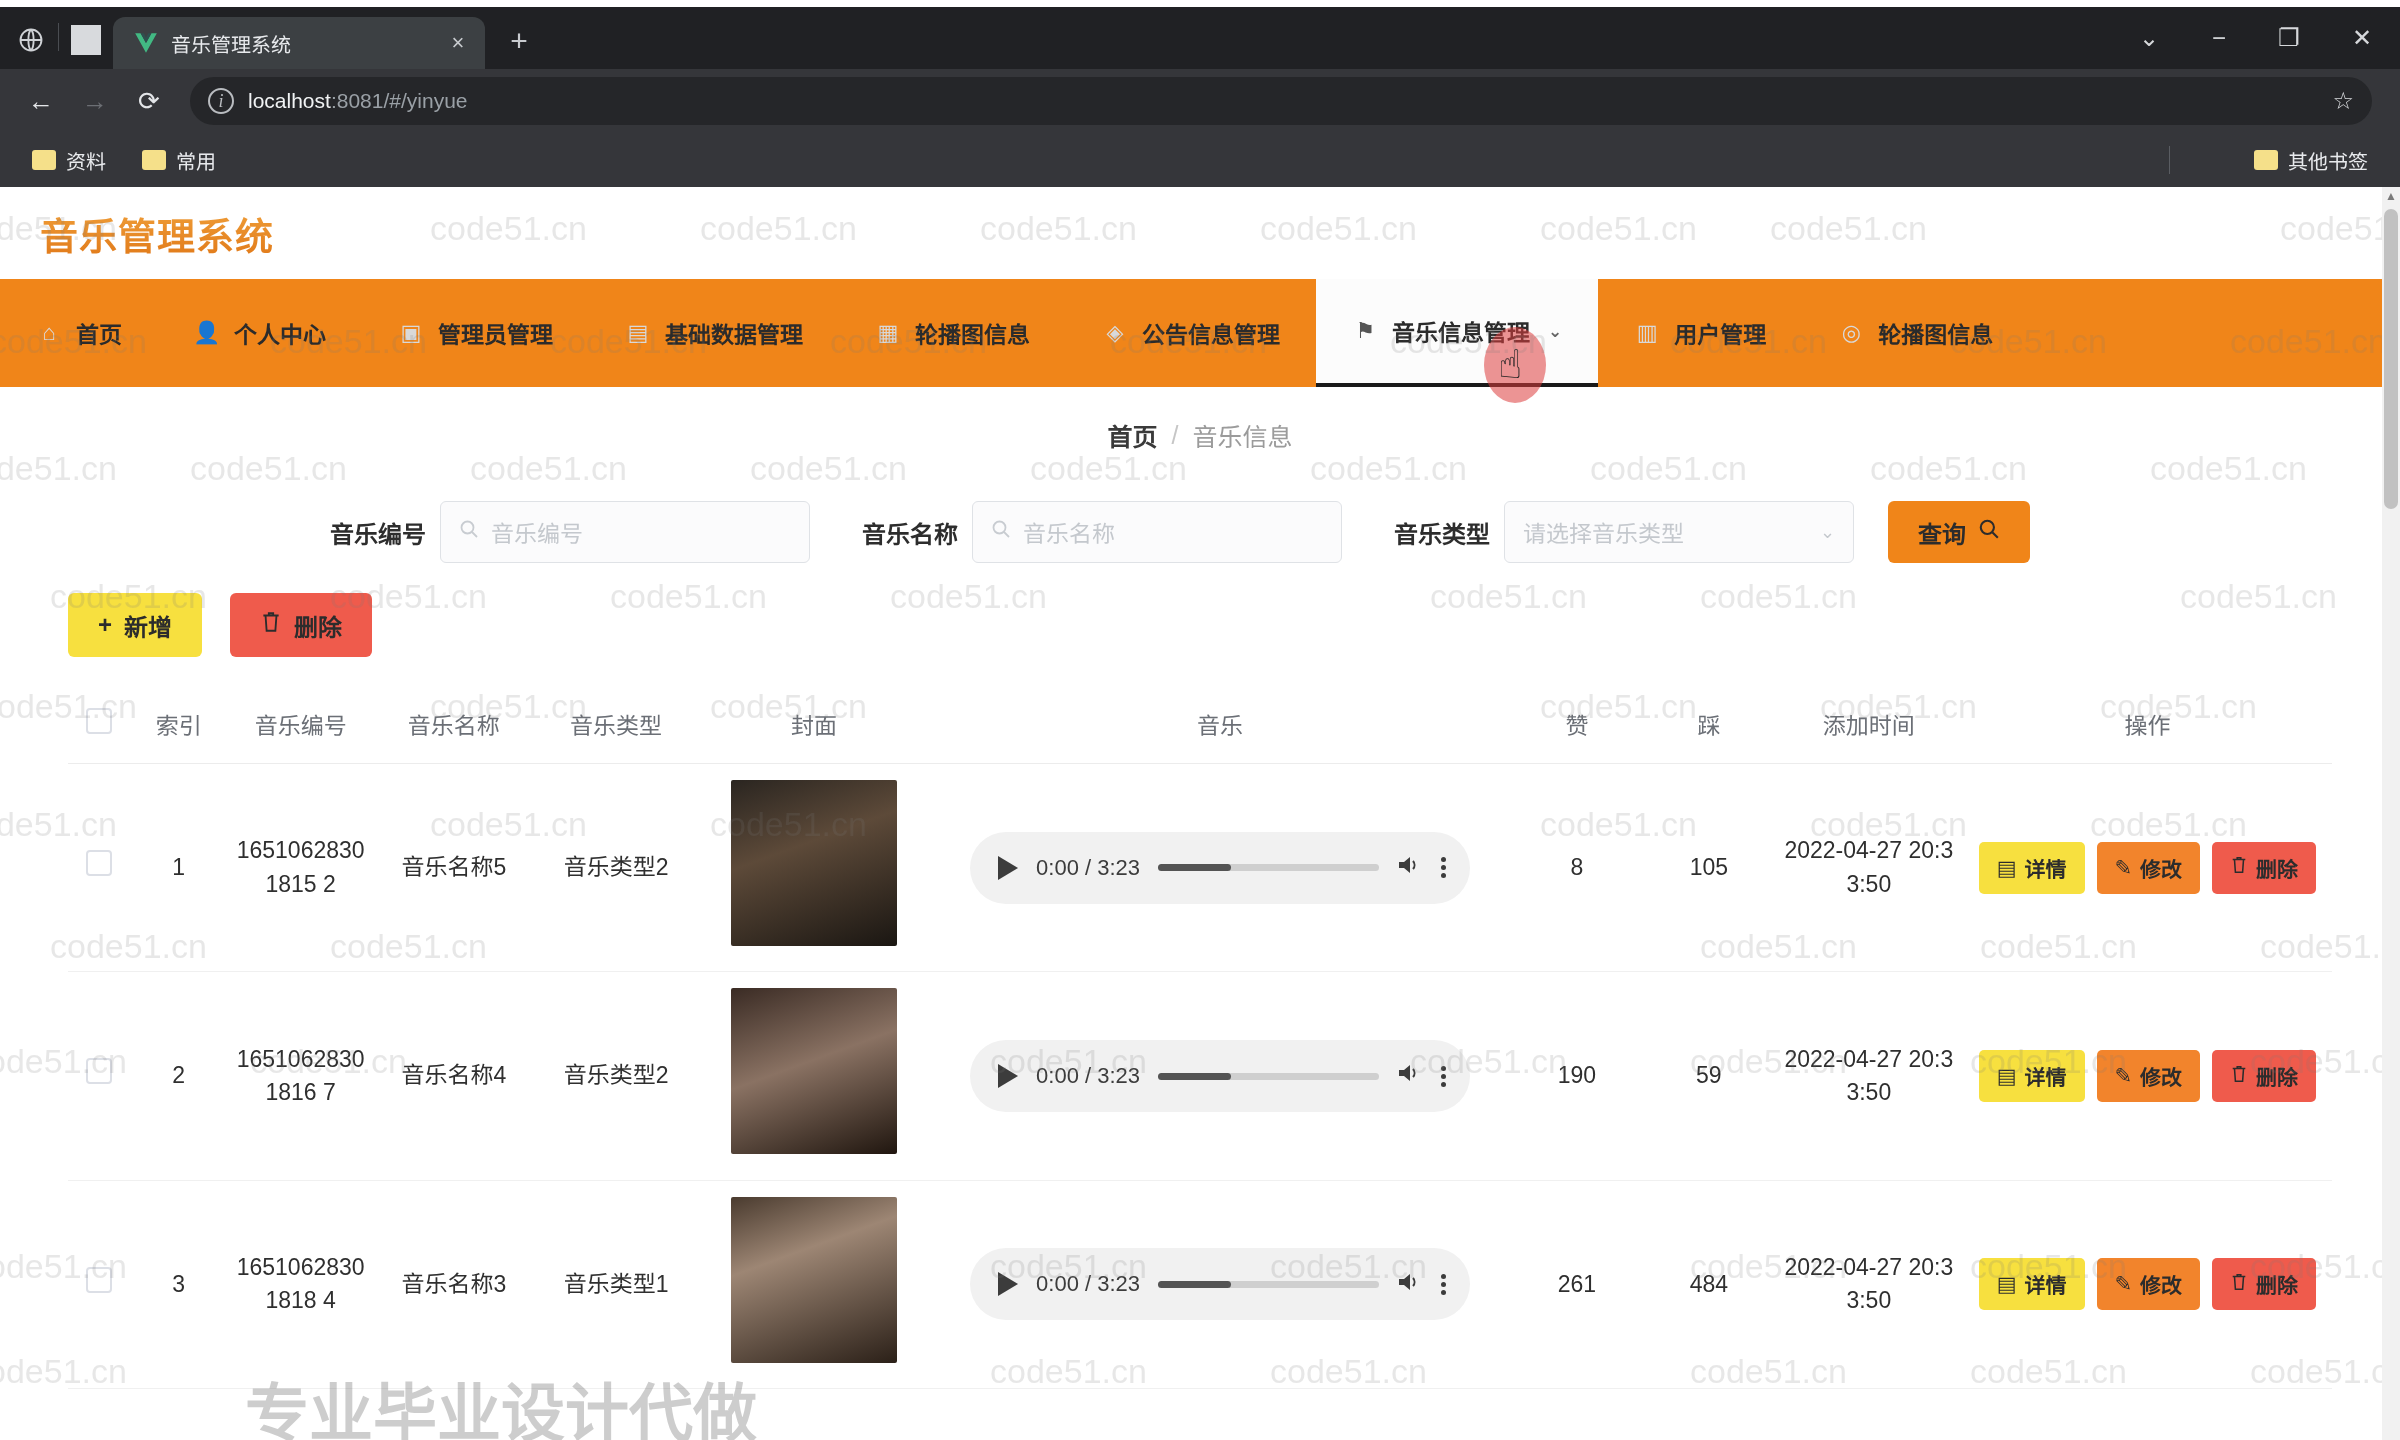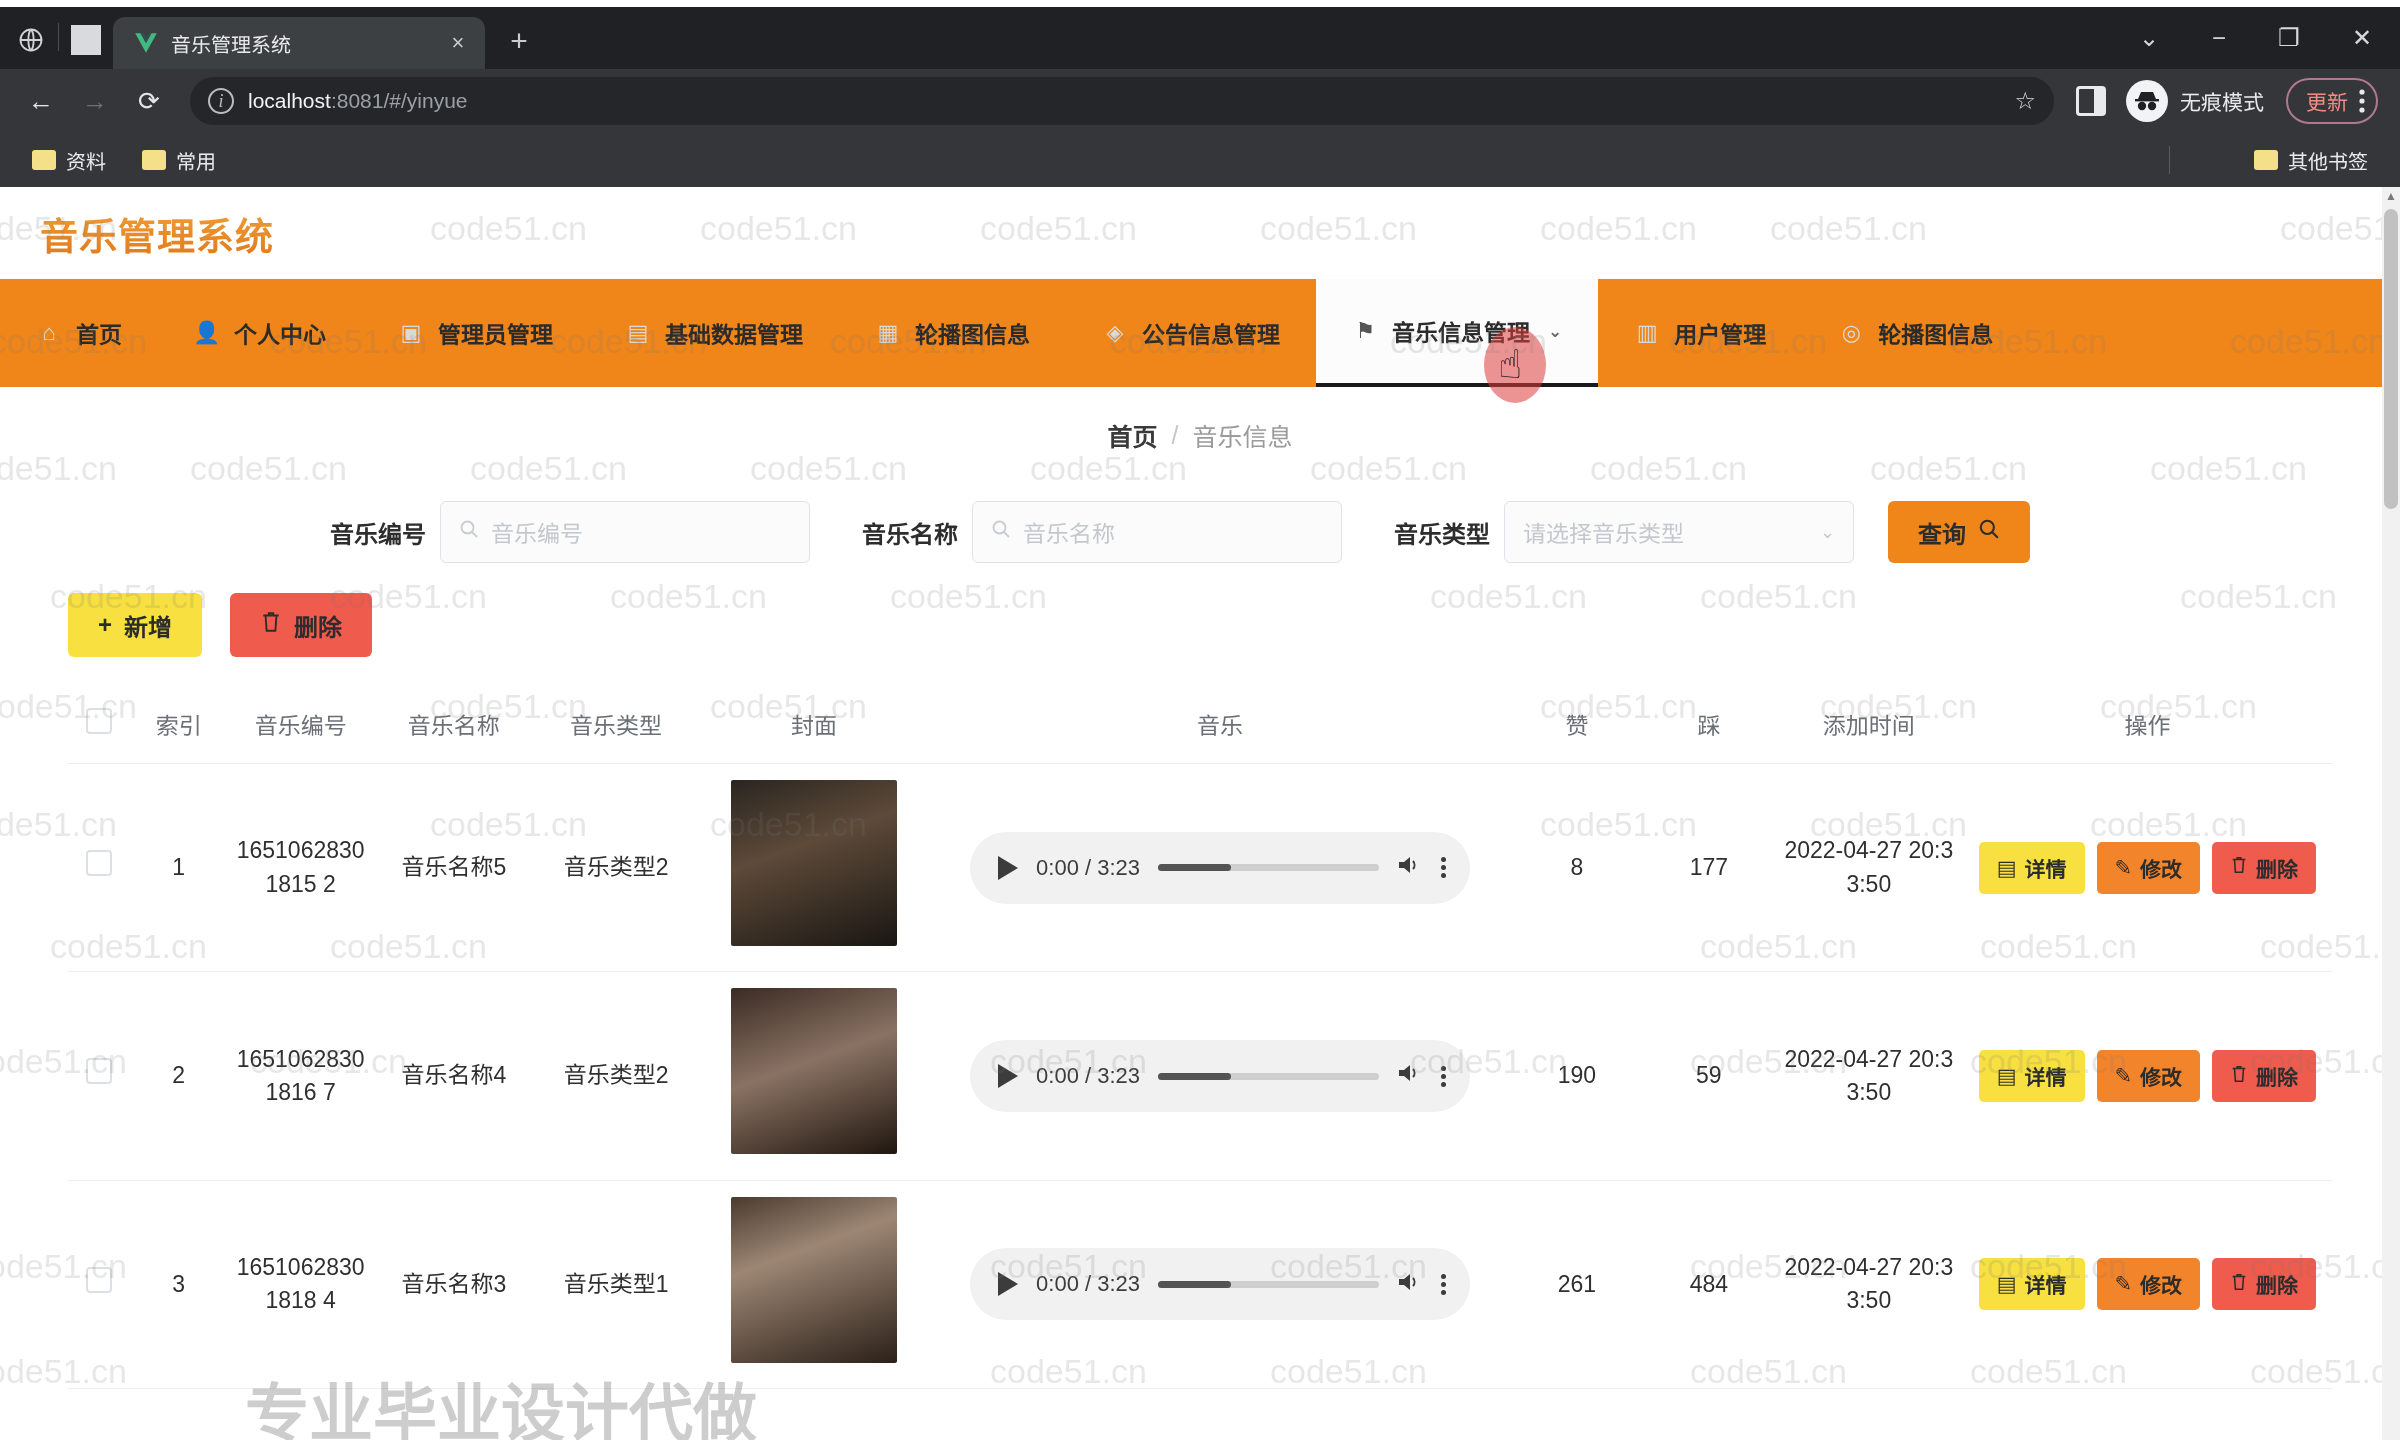--- a/index.html
+++ b/index.html
@@ -366,44 +366,20 @@
     <div class="navbtn">←</div>
     <div class="navbtn disabled">→</div>
     <div class="navbtn">⟳</div>
 
     <div class="omnibox">
       <span class="omni-info">i</span>
       <span class="omni-url"><b>localhost</b><span>:8081/#/yinyue</span></span>
       <span class="omni-star">☆</span>
     </div>
 
-    <div class="nav-right">
-      <div class="nav-sidepanel"></div>
-      <div class="incognito">
-        <div class="incog-avatar">
-          <svg width="28" height="22" viewBox="0 0 28 22">
-            <path d="M8 2h12l3 7H5z" fill="#202124"></path>
-            <rect x="2" y="9" width="24" height="2.4" fill="#202124"></rect>
-            <circle cx="9" cy="16" r="4.2" fill="#202124"></circle>
-            <circle cx="19" cy="16" r="4.2" fill="#202124"></circle>
-          </svg>
-        </div>
-        <span class="incog-label">无痕模式</span>
-      </div>
-      <div class="update-pill">
-        <span class="update-text">更新</span>
-        <span class="kebab">
-          <svg width="8" height="28" viewBox="0 0 8 28">
-            <circle cx="4" cy="5" r="2.6" fill="#e8eaed"></circle>
-            <circle cx="4" cy="14" r="2.6" fill="#e8eaed"></circle>
-            <circle cx="4" cy="23" r="2.6" fill="#e8eaed"></circle>
-          </svg>
-        </span>
-      </div>
-    </div>
   </div>
 
   <div class="bookmarks">
     <div class="bm">
       <span class="bm-folder"></span>
       <span>资料</span>
     </div>
     <div class="bm">
       <span class="bm-folder"></span>
       <span>常用</span>
@@ -663,21 +639,21 @@
                   </svg>
                 </span>
                 <span class="pl-dots">
                     <i></i>
                     <i></i>
                     <i></i>
                   </span>
               </div>
             </td>
             <td>8</td>
-            <td>177</td>
+            <td>105</td>
             <td>2022-04-27 20:33:50</td>
             <td>
               <div class="opbtns">
                 <button class="obtn obtn-detail">
                   <span>▤</span>
                   <span>详情</span>
                 </button>
                 <button class="obtn obtn-edit">
                   <span>✎</span>
                   <span>修改</span>

